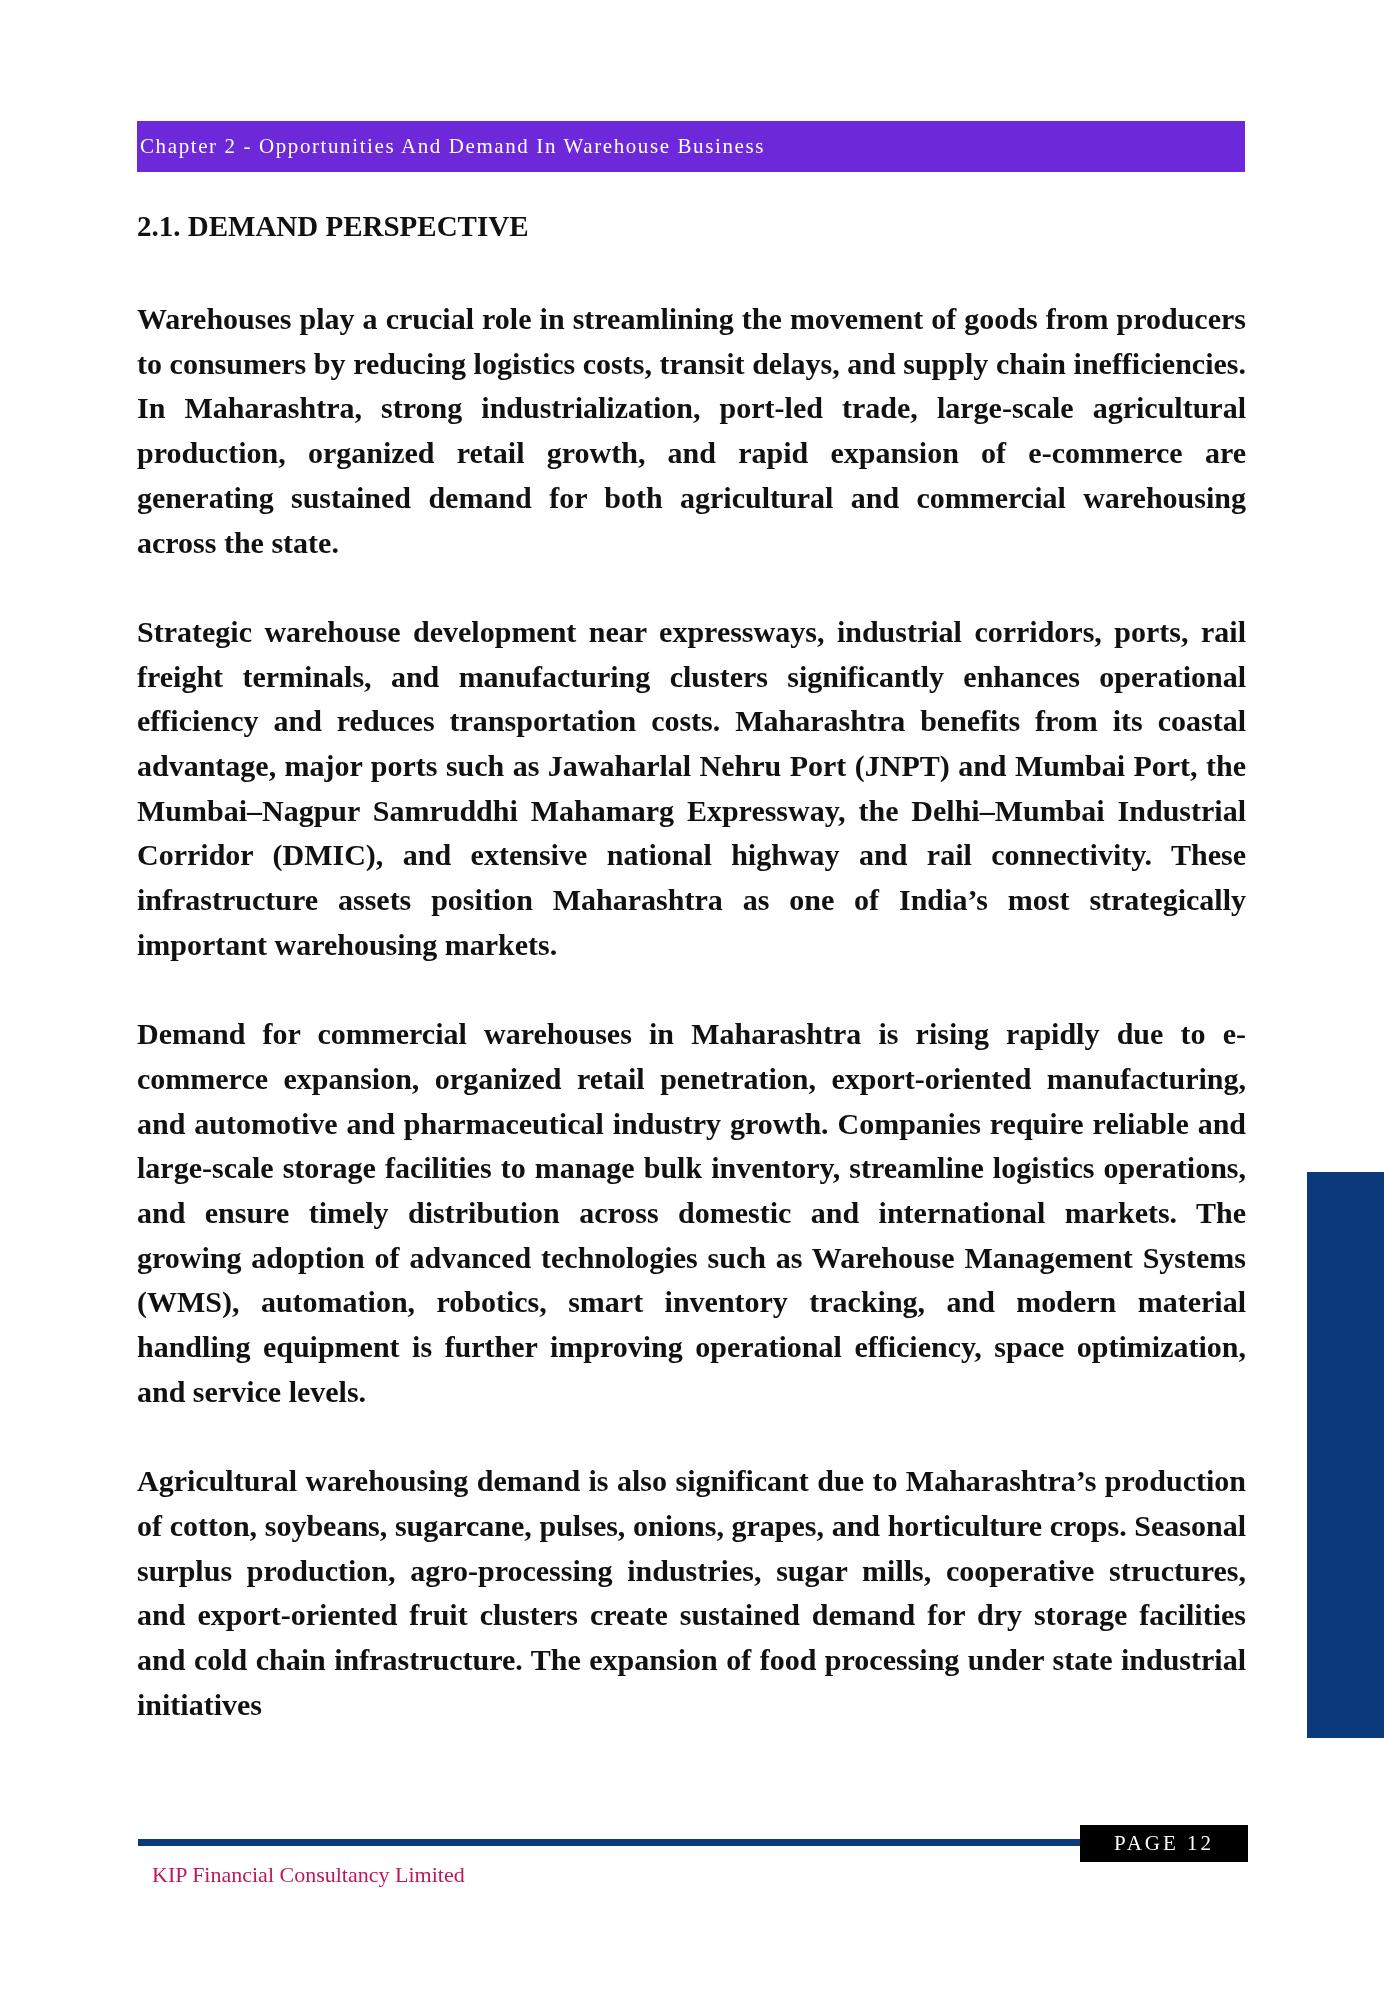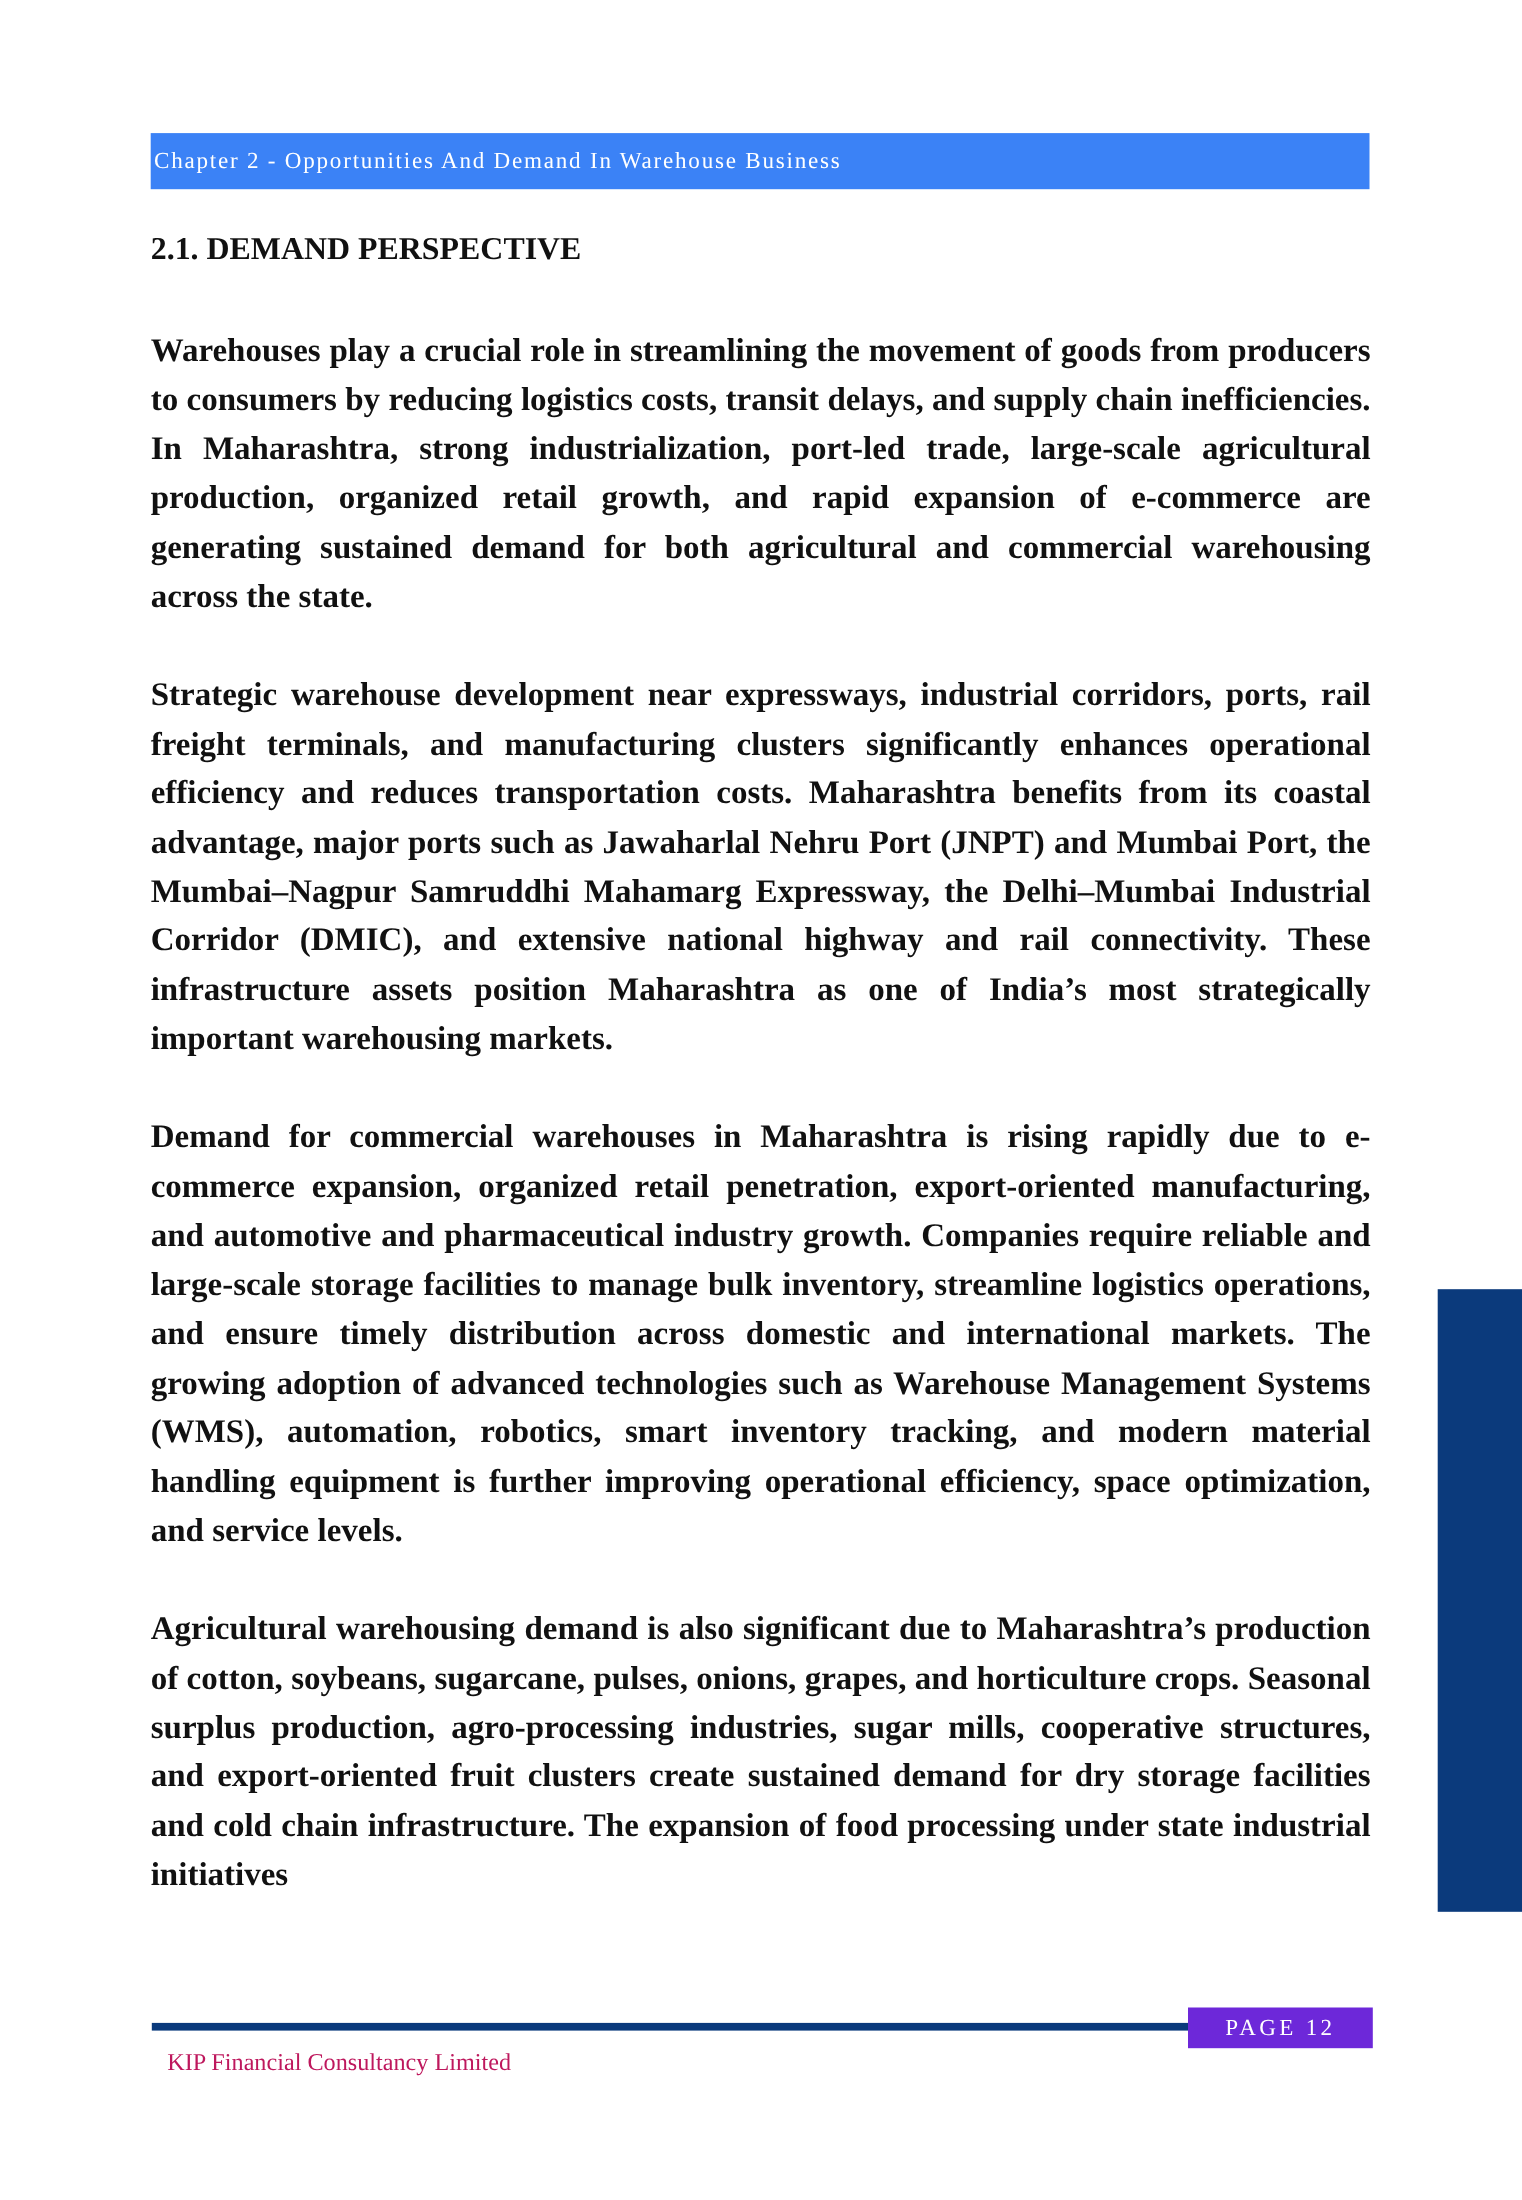--- a/index.html
+++ b/index.html
@@ -2,21 +2,21 @@
 <html><head>
 <meta charset="utf-8">
 <style>
   html, body { margin: 0; padding: 0; }
   body {
     width: 1384px; height: 2000px; background: #ffffff; position: relative; overflow: hidden;
     font-family: "Liberation Serif", "DejaVu Serif", serif; color: #111111;
   }
   .header-bar {
     position: absolute; left: 137px; top: 121px; width: 1108px; height: 51px;
-    background: #3b82f6; box-sizing: border-box; padding-left: 3px;
+    background: #6d28d9; box-sizing: border-box; padding-left: 3px;
     display: flex; align-items: center;
   }
   .header-text {
     color: #ffffff; font-size: 21px; letter-spacing: 1.6px; white-space: nowrap;
   }
   .section-heading {
     position: absolute; left: 137px; top: 206px; margin: 0;
     font-size: 29px; font-weight: bold; line-height: 40px; color: #111111; white-space: nowrap;
   }
   .body-text {
@@ -26,21 +26,21 @@
     margin: 0 0 44.7px 0; font-size: 30px; line-height: 44.7px;
     text-align: justify; color: #111111;
   }
   .side-tab {
     position: absolute; left: 1307px; top: 1172px; width: 77px; height: 566px; background: #0b3a7c;
   }
   .footer-line {
     position: absolute; left: 138px; top: 1839px; width: 944px; height: 7px; background: #0b3a7c;
   }
   .page-box {
-    position: absolute; left: 1080px; top: 1825px; width: 168px; height: 37px; background: #6d28d9;
+    position: absolute; left: 1080px; top: 1825px; width: 168px; height: 37px; background: #000000;
     display: flex; align-items: center; justify-content: center;
   }
   .page-label {
     color: #ffffff; font-size: 21px; letter-spacing: 3px; white-space: nowrap;
   }
   .footer-company {
     position: absolute; left: 152px; top: 1860px; font-size: 22px; line-height: 30px; color: #be185d; white-space: nowrap;
   }
 </style>
 </head>

